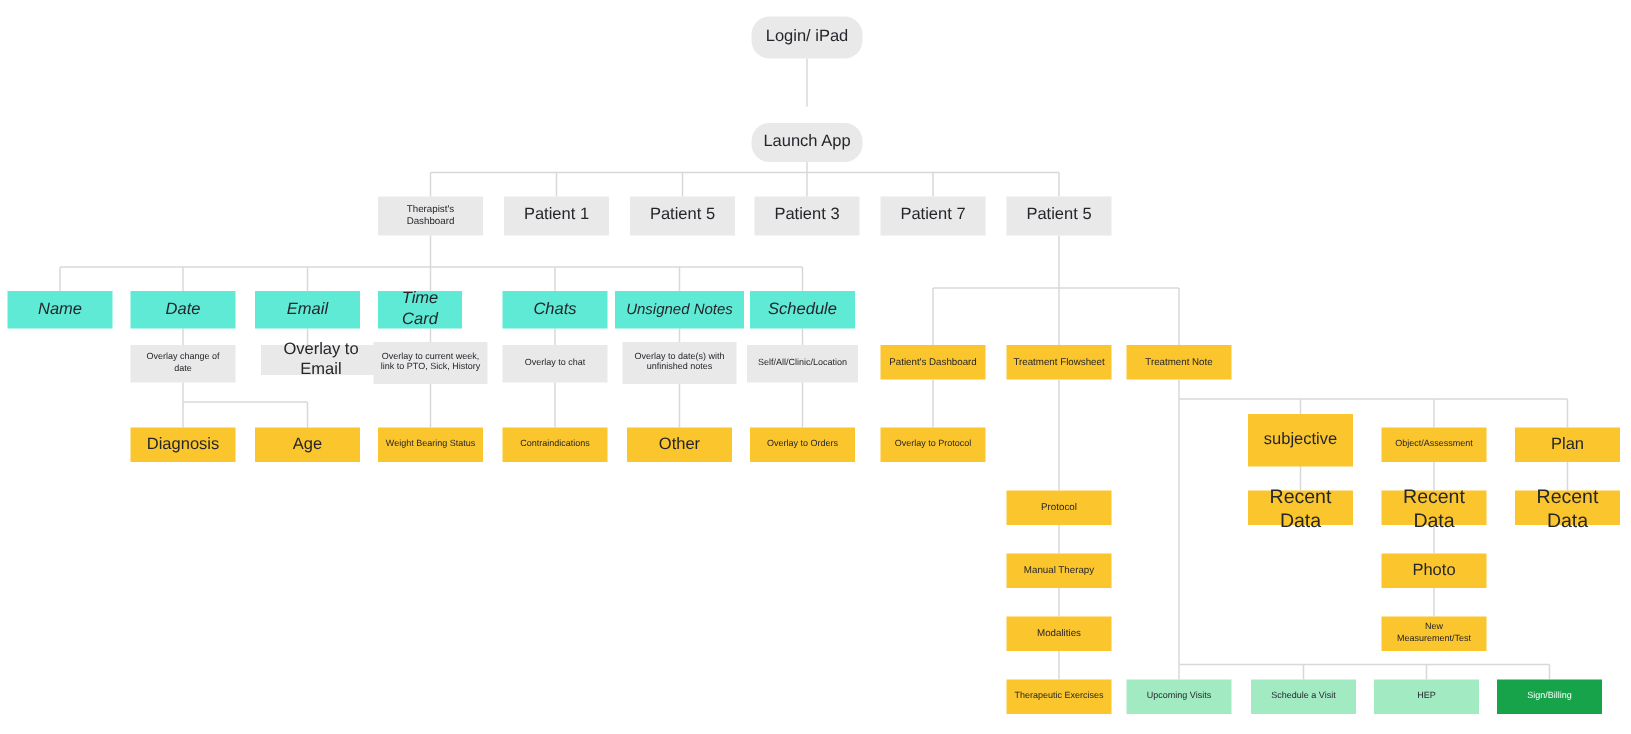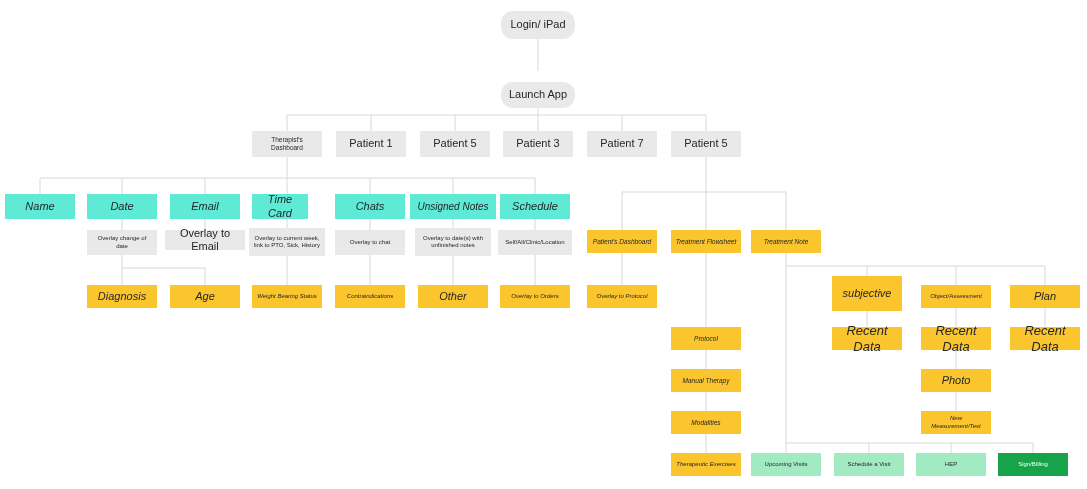--- a/index.html
+++ b/index.html
@@ -32,21 +32,21 @@
     align-items: center;
     justify-content: center;
     text-align: center;
     color: #25262b;
     line-height: 1.2;
     padding: 10px 4px;
     white-space: pre-line;
   }
   .n-gray   { background: #e9e9e9; }
   .n-purple { background: #5eead4; font-style: italic; }
-  .n-yellow { background: #fbc52d; font-style: italic; }
+  .n-yellow { background: #fbc52d; }
   .n-green  { background: #a2ebc2; }
   .n-dgreen { background: #16a34a; color: #ffffff; }
   .pill { border-radius: 12px; }
   .fs-11 { font-size: 11px; }
   .fs-10 { font-size: 10px; }
   .fs-9  { font-size: 13px; }
   .fs-7  { font-size: 6.5px; }
   .fs-6  { font-size: 6px; }
 </style>
 </head>
@@ -153,21 +153,21 @@
   <div class="node n-purple fs-11" style="left:252px;top:194px;width:56px;height:25px;">Time Card</div>
 
   <div class="node n-purple fs-11" style="left:335px;top:194px;width:70px;height:25px;">Chats</div>
 
   <div class="node n-purple fs-10" style="left:410px;top:194px;width:86px;height:25px;">Unsigned Notes</div>
 
   <div class="node n-purple fs-11" style="left:500px;top:194px;width:70px;height:25px;">Schedule</div>
 
   <div class="node n-gray fs-6" style="left:87px;top:230px;width:70px;height:25px;">Overlay change of date</div>
 
-  <div class="node n-gray fs-11" style="left:165px;top:230px;width:80px;height:14px;">Overlay to Email</div>
+  <div class="node n-gray fs-11" style="left:174px;top:230px;width:80px;height:14px;">Overlay to Email</div>
 
   <div class="node n-gray fs-6" style="left:249px;top:228px;width:76px;height:28px;">Overlay to current week,
 link to PTO, Sick, History</div>
 
   <div class="node n-gray fs-6" style="left:335px;top:230px;width:70px;height:25px;">Overlay to chat</div>
 
   <div class="node n-gray fs-6" style="left:415px;top:228px;width:76px;height:28px;">Overlay to date(s) with
 unfinished notes</div>
 
   <div class="node n-gray fs-6" style="left:498px;top:230px;width:74px;height:25px;">Self/All/Clinic/Location</div>

